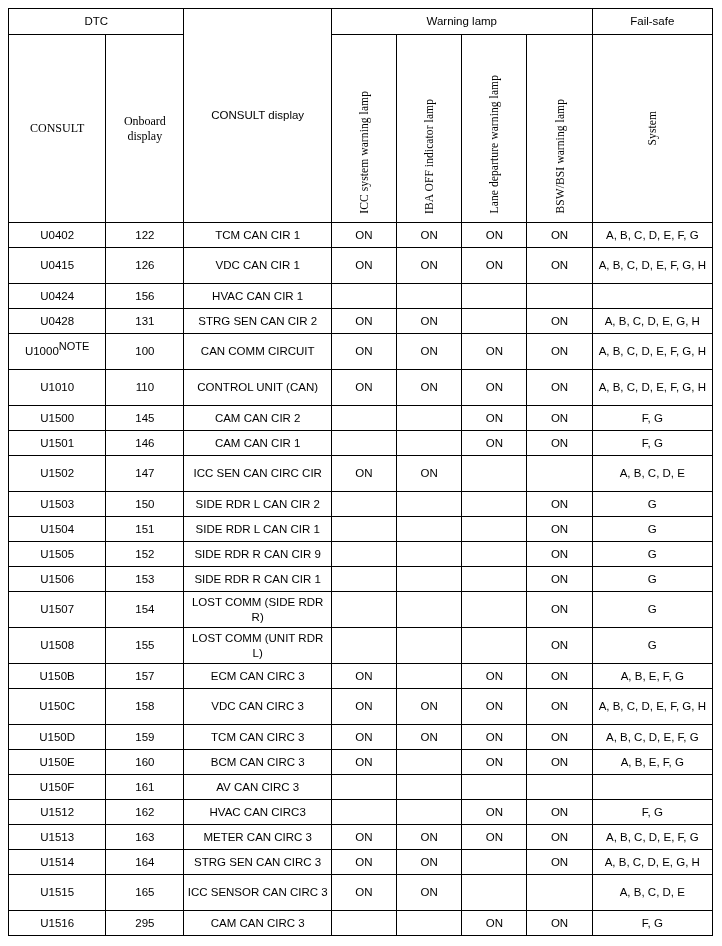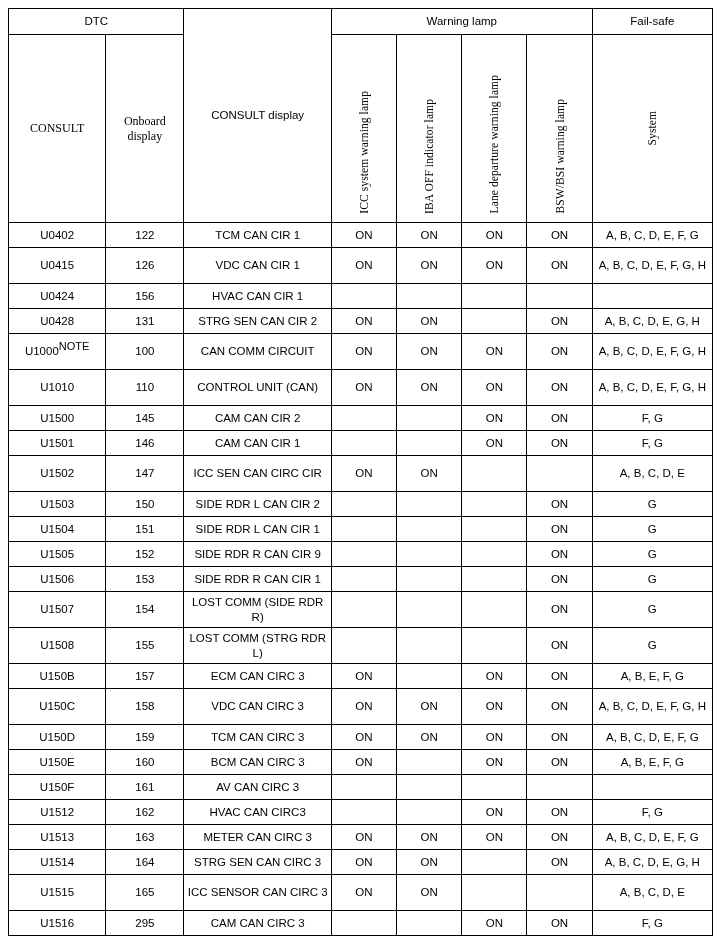--- a/index.html
+++ b/index.html
@@ -294,21 +294,21 @@
           <td class="disp">LOST COMM (SIDE RDR R)</td>
           <td class="lamp"></td>
           <td class="lamp"></td>
           <td class="lamp"></td>
           <td class="lamp">ON</td>
           <td class="fail">G</td>
         </tr>
         <tr class="r-tall">
           <td class="code">U1508</td>
           <td class="onb">155</td>
-          <td class="disp">LOST COMM (STRG RDR L)</td>
+          <td class="disp">LOST COMM (UNIT RDR L)</td>
           <td class="lamp"></td>
           <td class="lamp"></td>
           <td class="lamp"></td>
           <td class="lamp">ON</td>
           <td class="fail">G</td>
         </tr>
         <tr class="r-std">
           <td class="code">U150B</td>
           <td class="onb">157</td>
           <td class="disp">ECM CAN CIRC 3</td>

